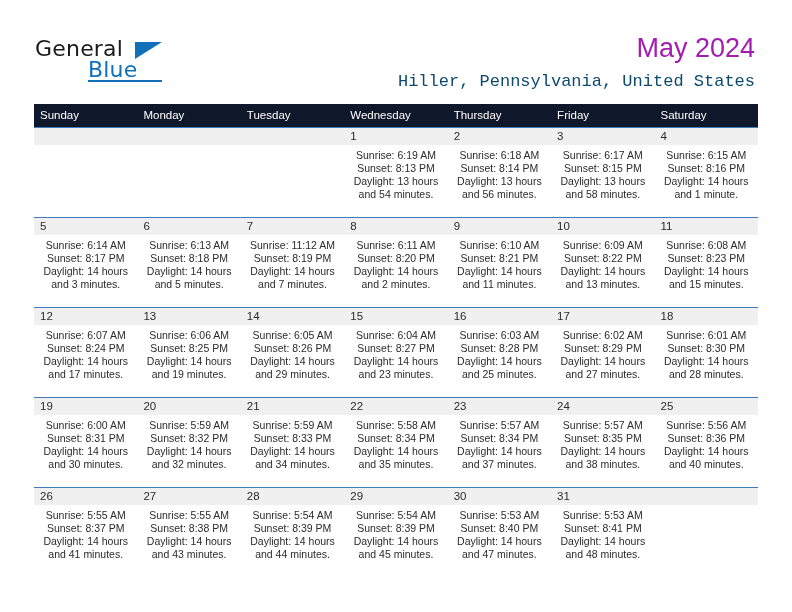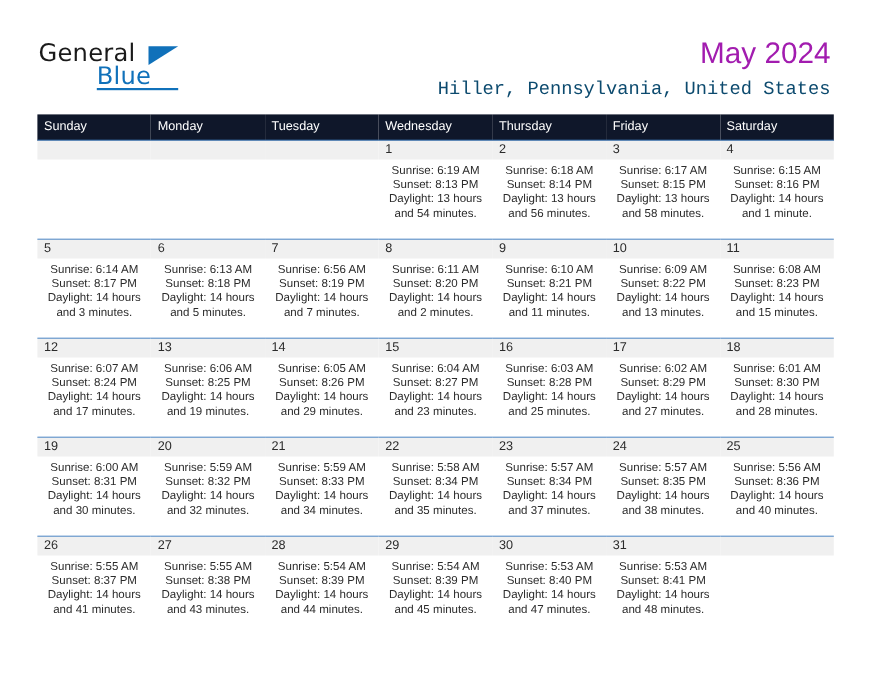--- a/index.html
+++ b/index.html
@@ -277,21 +277,21 @@
                   <div>Sunset: 8:18 PM</div>
                   <div>Daylight: 14 hours</div>
                   <div>and 5 minutes.</div>
                 </div>
               </div>
             </td>
             <td>
               <div class="cell">
                 <div class="daynum-band">7</div>
                 <div class="info">
-                  <div>Sunrise: 6:56 AM</div>
+                  <div>Sunrise: 11:12 AM</div>
                   <div>Sunset: 8:19 PM</div>
                   <div>Daylight: 14 hours</div>
                   <div>and 7 minutes.</div>
                 </div>
               </div>
             </td>
             <td>
               <div class="cell">
                 <div class="daynum-band">8</div>
                 <div class="info">

